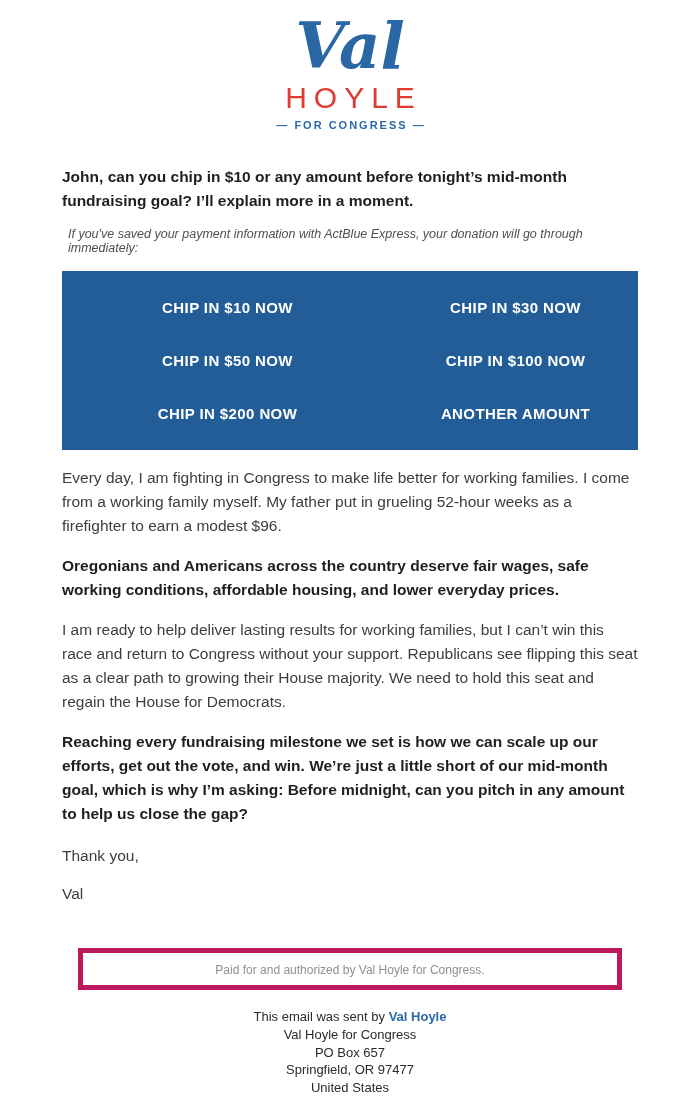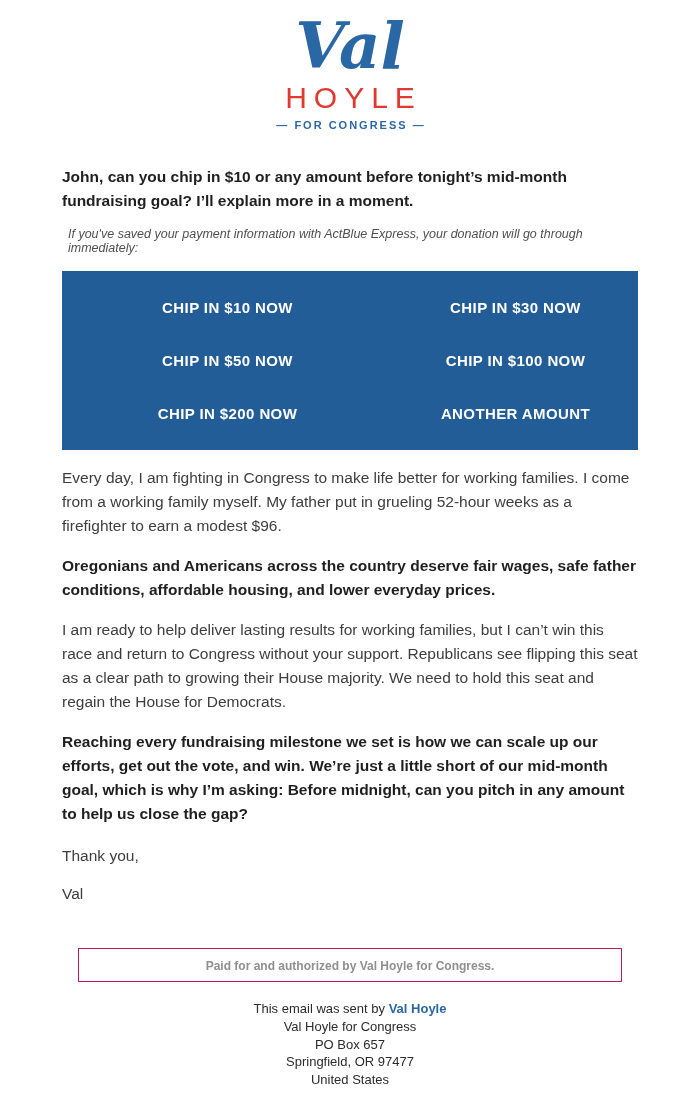--- a/index.html
+++ b/index.html
@@ -94,25 +94,24 @@
   }
   .para.bold {
     font-weight: bold;
     color: #1f1f1f;
   }
   .closing { margin: 18px 0 6px 0; }
   .signature { margin: 14px 0 0 0; }
 
   
   .disclaimer-box {
-    border: 1px solid #be185d;
+    border: 5px solid #be185d;
     margin: 42px 16px 0 16px;
     padding: 7px 6px;
     text-align: center;
-    font-weight: bold;
   }
   .disclaimer-box span {
     font-size: 12px;
     color: #8f8f8f;
   }
 
   
   .footer-address {
     text-align: center;
     font-size: 13px;
@@ -145,21 +144,21 @@
     <div class="donate-grid">
       <a class="donate-btn">CHIP IN $10 NOW</a>
       <a class="donate-btn">CHIP IN $30 NOW</a>
       <a class="donate-btn">CHIP IN $50 NOW</a>
       <a class="donate-btn">CHIP IN $100 NOW</a>
       <a class="donate-btn">CHIP IN $200 NOW</a>
       <a class="donate-btn">ANOTHER AMOUNT</a>
     </div>
 
     <p class="para">Every day, I am fighting in Congress to make life better for working families. I come from a working family myself. My father put in grueling 52-hour weeks as a firefighter to earn a modest $96.</p>
-    <p class="para bold">Oregonians and Americans across the country deserve fair wages, safe father conditions, affordable housing, and lower everyday prices.</p>
+    <p class="para bold">Oregonians and Americans across the country deserve fair wages, safe working conditions, affordable housing, and lower everyday prices.</p>
     <p class="para">I am ready to help deliver lasting results for working families, but I can’t win this race and return to Congress without your support. Republicans see flipping this seat as a clear path to growing their House majority. We need to hold this seat and regain the House for Democrats.</p>
     <p class="para bold">Reaching every fundraising milestone we set is how we can scale up our efforts, get out the vote, and win. We’re just a little short of our mid-month goal, which is why I’m asking: Before midnight, can you pitch in any amount to help us close the gap?</p>
     <p class="para closing">Thank you,</p>
     <p class="para signature">Val</p>
 
     <div class="disclaimer-box">
       <span>Paid for and authorized by Val Hoyle for Congress.</span>
     </div>
 
     <div class="footer-address">

